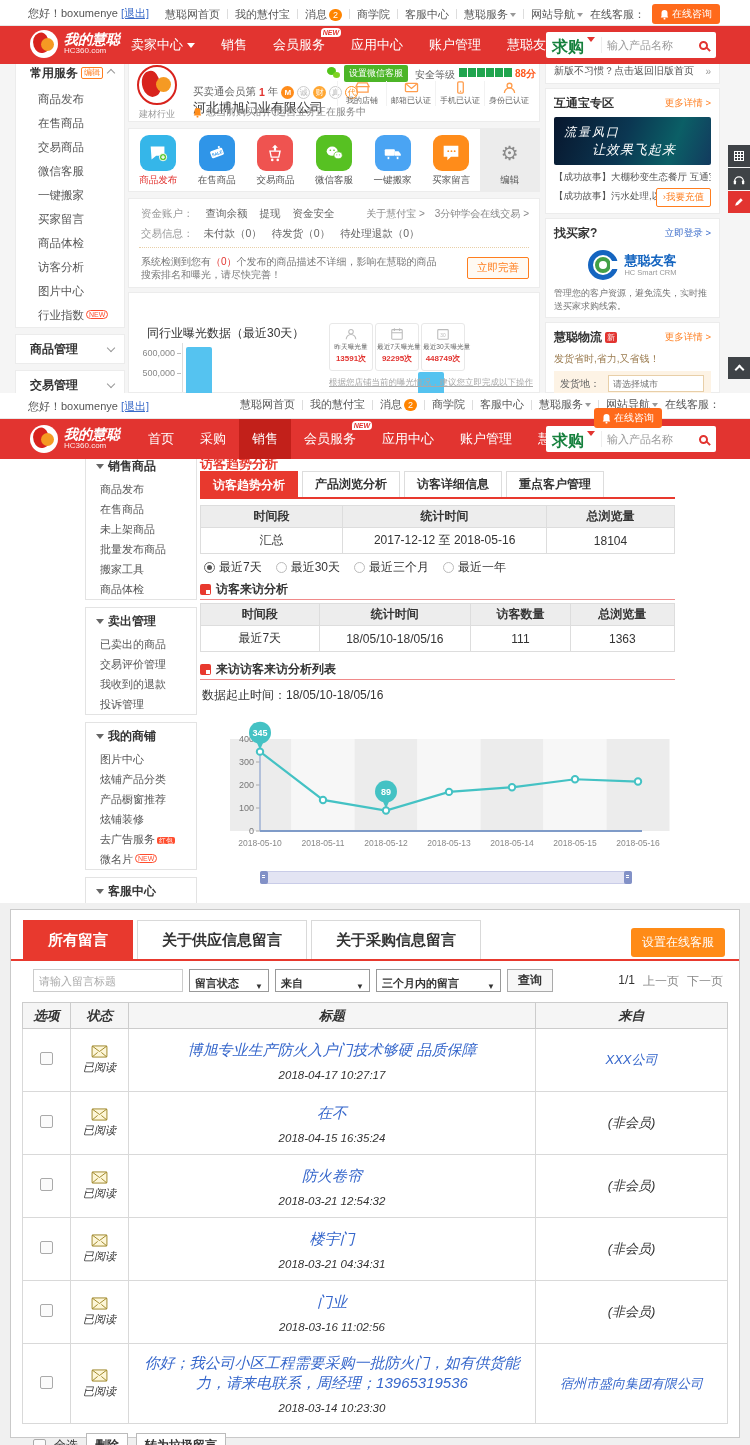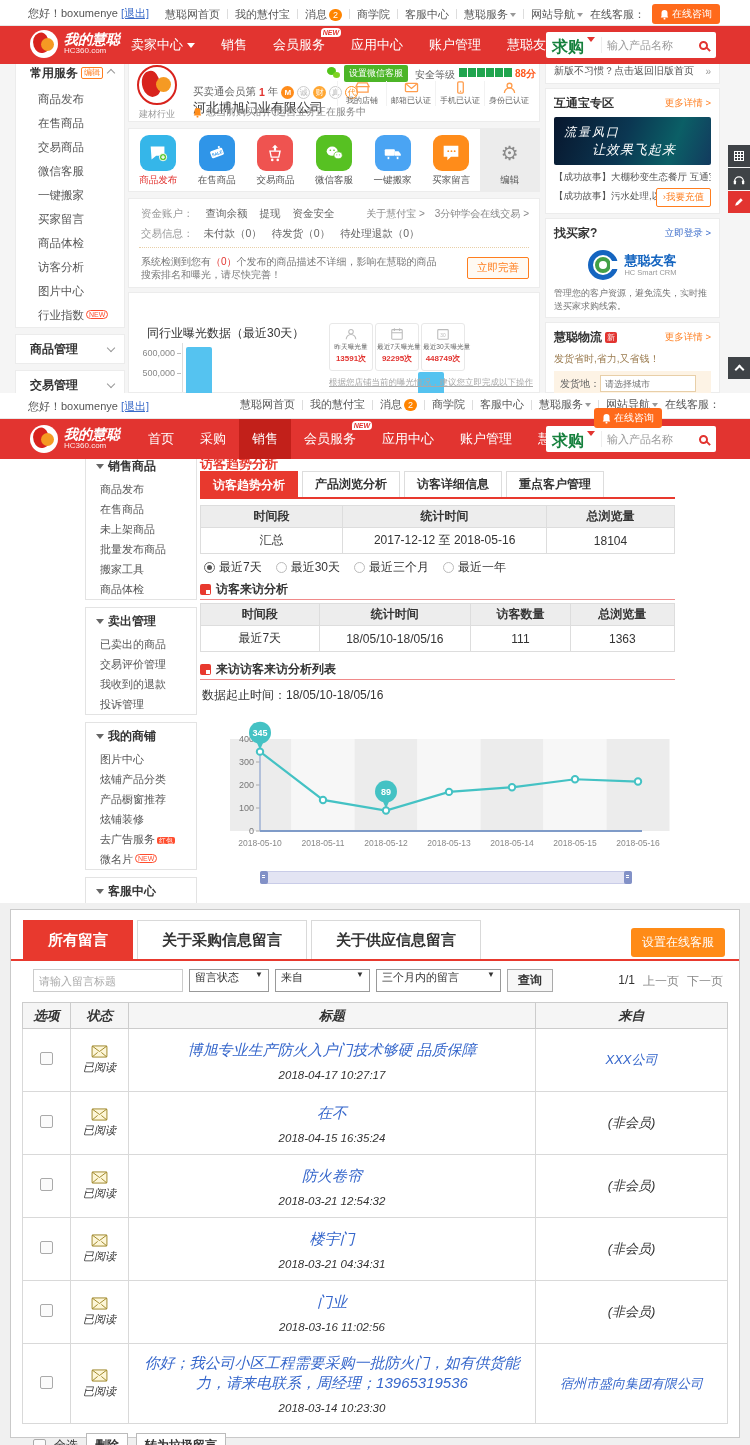--- a/index.html
+++ b/index.html
@@ -135,21 +135,21 @@
 .crm-row{display:flex;align-items:center;justify-content:center;gap:6px;margin-top:8px;}
 .hc-mark{width:30px;height:30px;position:relative;}
 .hc-outer{position:absolute;inset:0;border:5px solid #1565c0;border-radius:50%;}
 .hc-inner{position:absolute;inset:7px;border:4px solid #43a047;border-radius:50%;}
 .hc-gap{position:absolute;right:-2px;top:11px;width:10px;height:8px;background:#fff;}
 .crm-txt .b{font-size:13px;font-weight:bold;color:#1565c0;line-height:14px;}
 .crm-txt .s{font-size:7.5px;color:#999;}
 .crm-desc{font-size:9px;color:#777;line-height:13px;margin-top:7px;}
 .badge-new-red{background:#e23430;color:#fff;font-size:8px;border-radius:2px;padding:0 2px;margin-left:3px;line-height:11px;}
 .slogan{font-size:10px;color:#9b7c50;margin-top:6px;}
-.ship{margin-top:5px;background:#fdf3e5;padding:4px 6px;display:flex;align-items:center;gap:0;font-size:10px;color:#666;}
+.ship{margin-top:5px;background:#fdf3e5;padding:4px 6px;display:flex;align-items:center;gap:8px;font-size:10px;color:#666;}
 .ship input{width:96px;height:17px;border:1px solid #e8cfa8;font-size:9px;padding:0 4px;outline:none;}
 
 .rail{position:absolute;right:0;top:145px;width:22px;z-index:9;}
 .rail .rsq{width:22px;height:22px;background:#3f4347;margin-bottom:1px;display:flex;align-items:center;justify-content:center;cursor:pointer;}
 .rail .rsq.red{background:#e23430;}
 .qr{width:10px;height:10px;background:repeating-linear-gradient(0deg,#fff 0 1px,transparent 1px 3px),repeating-linear-gradient(90deg,#fff 0 1px,transparent 1px 3px);}
 .totop{position:absolute;right:0;top:357px;width:22px;height:22px;background:#3f4347;display:flex;align-items:center;justify-content:center;cursor:pointer;z-index:9;}
 .chev-up-w{width:7px;height:7px;border-left:2px solid #fff;border-top:2px solid #fff;transform:rotate(45deg);margin-top:3px;}
 
 .side2{position:absolute;left:85px;top:59px;width:112px;}
@@ -187,21 +187,21 @@
 
 .s3card{position:absolute;left:10px;right:10px;top:6px;bottom:7px;background:#fff;border:1px solid #c9c9c9;}
 .tabs3{display:flex;gap:4px;padding:10px 0 0 12px;position:relative;}
 .tab3{border:1px solid #d9d9d9;border-bottom:none;background:#fff;color:#333;font-size:15px;font-weight:bold;padding:0 24px;line-height:38px;cursor:pointer;white-space:nowrap;}
 .tab3.active{background:#e8392e;border-color:#e8392e;color:#fff;}
 .set-service{position:absolute;right:14px;top:18px;background:#ff8b17;color:#fff;font-size:12px;padding:6px 11px;border-radius:3px;cursor:pointer;}
 .redline3{height:2px;background:#e8392e;}
 .filter{display:flex;align-items:center;gap:6px;padding:8px 12px 6px 22px;position:relative;}
 .filter input{width:150px;height:23px;border:1px solid #ccc;font-size:11px;padding:0 5px;outline:none;color:#333;}
 .filter input::placeholder{color:#aaa;}
-.sel{height:23px;border:1px solid #999;font-size:11px;font-weight:normal;color:#333;display:flex;align-items:flex-start;padding:0 5px;gap:6px;cursor:pointer;background:#fff;white-space:nowrap;}
+.sel{height:23px;border:1px solid #999;font-size:11px;font-weight:bold;color:#333;display:flex;align-items:flex-end;padding:0 5px;gap:6px;cursor:pointer;background:#fff;white-space:nowrap;}
 .sel .arr{font-size:8px;color:#333;margin-left:auto;}
 .sel.w80{width:80px;}.sel.w95{width:95px;}.sel.w125{width:125px;}
 .qbtn{height:23px;border:1px solid #aaa;background:#f7f7f7;font-size:12px;font-weight:bold;color:#333;padding:0 10px;cursor:pointer;line-height:21px;}
 .pager{position:absolute;right:16px;top:12px;font-size:12px;color:#333;display:flex;gap:8px;}
 .pager .pg-lk{color:#888;cursor:pointer;}
 table.t3{border-collapse:collapse;width:706px;margin:4px auto 0;font-size:13px;color:#333;table-layout:fixed;font-style:italic;}
 table.t3 th{background:#f5f5f5;border:1px solid #ccc;height:26px;font-weight:bold;}
 table.t3 td{border:1px solid #d9d9d9;text-align:center;vertical-align:middle;}
 .col-opt{width:48px;}.col-st{width:58px;}.col-from{width:192px;}
 .msg-title{color:#3566cb;font-size:15px;cursor:pointer;line-height:20px;padding:0 8px;}
@@ -819,22 +819,22 @@
       <span class="handle l"></span>
       <span class="handle r"></span>
     </div>
   </div>
 </section>
 
 <section class="s3">
   <div class="s3card">
     <div class="tabs3">
       <span class="tab3 active">所有留言</span>
+      <span class="tab3">关于供应信息留言</span>
       <span class="tab3">关于采购信息留言</span>
-      <span class="tab3">关于供应信息留言</span>
       <span class="set-service">设置在线客服</span>
     </div>
     <div class="redline3"></div>
 
     <div class="filter">
       <input placeholder="请输入留言标题" style="">
       <span class="sel w80">
             <span>留言状态</span>
             <span class="arr">▼</span>
           </span>

